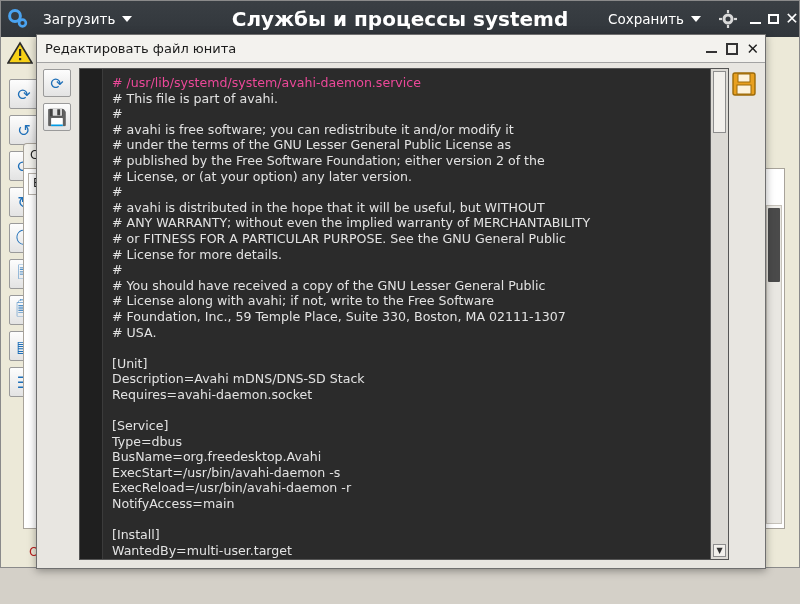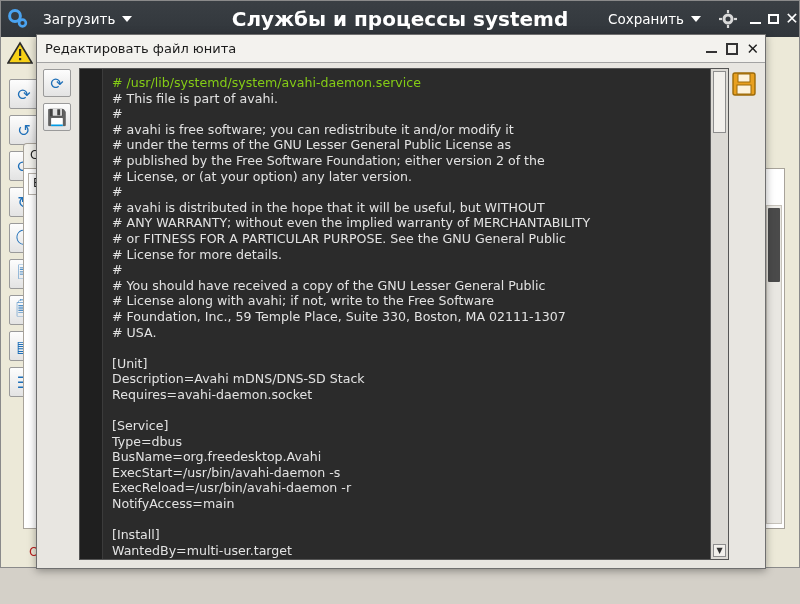--- a/index.html
+++ b/index.html
@@ -330,21 +330,21 @@
     right: 18px; bottom: 0;
     overflow: hidden;
     padding: 6px 6px 6px 10px;
     box-sizing: border-box;
     color: #e8e8e8;
     font-family: "DejaVu Sans", sans-serif;
     font-size: 12.6px;
     line-height: 15.6px;
     white-space: pre;
   }
-  .editor-code .l-first { color: #84cc16; }
+  .editor-code .l-first { color: #ec4899; }
   .editor-code .l-cmt { color: #e2e2e2; }
   .editor-scroll {
     position: absolute;
     right: 0; top: 0;
     width: 18px; height: 100%;
     background: #dcdad5;
     border-left: 1px solid #5a5a5a;
     box-sizing: border-box;
   }
   .editor-scroll-thumb {

